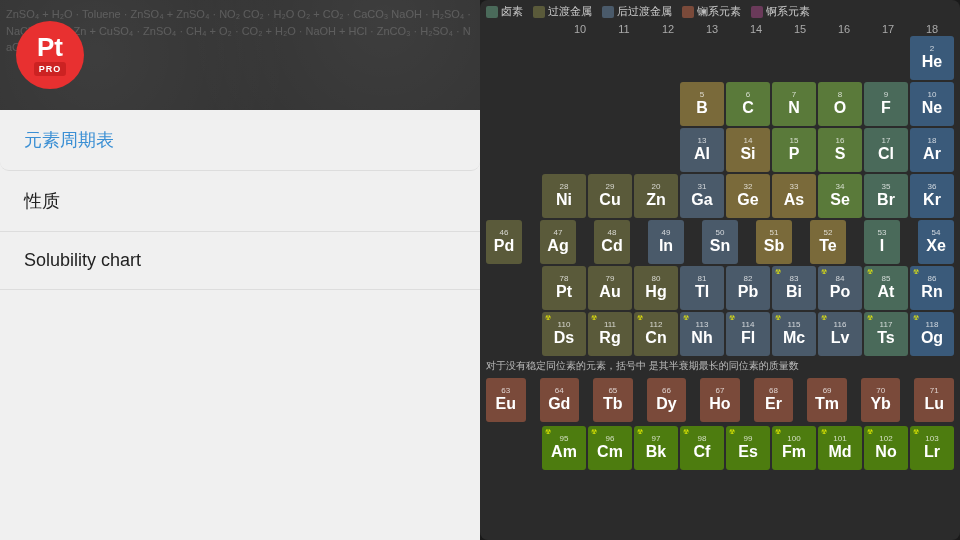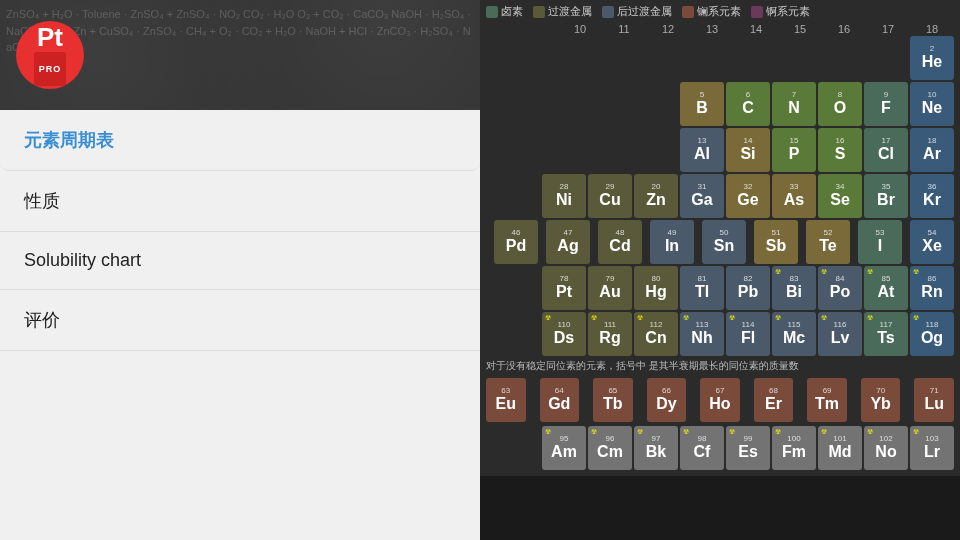--- a/index.html
+++ b/index.html
@@ -70,21 +70,21 @@
       font-size: 26px;
       font-weight: bold;
       line-height: 1;
     }
 
     .logo-pro {
       background: #cc2222;
       color: white;
       font-size: 9px;
       font-weight: bold;
-      padding: 12px 5px;
+      padding: 2px 5px;
       border-radius: 3px;
       margin-top: 2px;
       letter-spacing: 1px;
     }
 
     .sidebar-nav {
       flex: 1;
       display: flex;
       flex-direction: column;
     }
@@ -94,32 +94,33 @@
       font-size: 18px;
       color: #222;
       cursor: pointer;
       border-bottom: 1px solid #ddd;
       display: flex;
       align-items: center;
     }
 
     .nav-item.active {
       color: #3a8fd4;
-      font-weight: 700;
+      font-weight: 400;
       border-radius: 9px;
     }
 
     
     .periodic-table-area {
       flex: 1;
-      height: 476px;
+      height: 540px;
       background: #2b2b2b;
       overflow: hidden;
       display: flex;
       flex-direction: column;
+      border-radius: 8px;
     }
 
     .group-num {
       width: 44px;
       text-align: center;
       color: #aaa;
       font-size: 11px;
     }
 
     .legend-item {
@@ -170,21 +171,21 @@
     }
 
     
     .c-noble { background: #3a5a7a; }
     .c-nonmetal { background: #5a7a3a; }
     .c-halogen { background: #4a6a5a; }
     .c-boron { background: #7a6a3a; }
     .c-transition { background: #5a5a3a; }
     .c-post-transition { background: #4a5a6a; }
     .c-lanthanide { background: #7a4a3a; }
-    .c-actinide { background: #737373; }
+    .c-actinide { background: #4d7c0f; }
 
     .note-text {
       color: #aaa;
       font-size: 10px;
       padding: 2px 4px;
       text-align: center;
     }
   </style>
 </head>
 <body>
@@ -203,23 +204,20 @@
 
   <div class="sidebar-nav">
     <div class="nav-item active">
       <span>元素周期表</span>
     </div>
     <div class="nav-item">
       <span>性质</span>
     </div>
     <div class="nav-item">
       <span>Solubility chart</span>
-    </div>
-    <div class="nav-item">
-      <span>评价</span>
     </div>
   </div>
 </div>
 
 <div class="periodic-table-area">
 
   <div style="display:flex; align-items:center; padding:4px 6px; gap:10px; flex-wrap:wrap;">
     <div class="legend-item">
       <div class="legend-dot" style="background:#4a6a5a;"></div>
       <span>卤素</span>
@@ -344,21 +342,21 @@
         </div>
         <div class="el-cell c-halogen">
           <span class="el-num">35</span>
           <span class="el-sym">Br</span>
         </div>
         <div class="el-cell c-noble">
           <span class="el-num">36</span>
           <span class="el-sym">Kr</span>
         </div>
       </div>
-      <div style="display: flex; gap: 8px; justify-content: flex-end;">
+      <div style="display: flex; gap: 18px; justify-content: flex-end;">
         <div class="el-cell c-transition">
           <span class="el-num">46</span>
           <span class="el-sym">Pd</span>
         </div>
         <div class="el-cell c-transition">
           <span class="el-num">47</span>
           <span class="el-sym">Ag</span>
         </div>
         <div class="el-cell c-transition">
           <span class="el-num">48</span>

